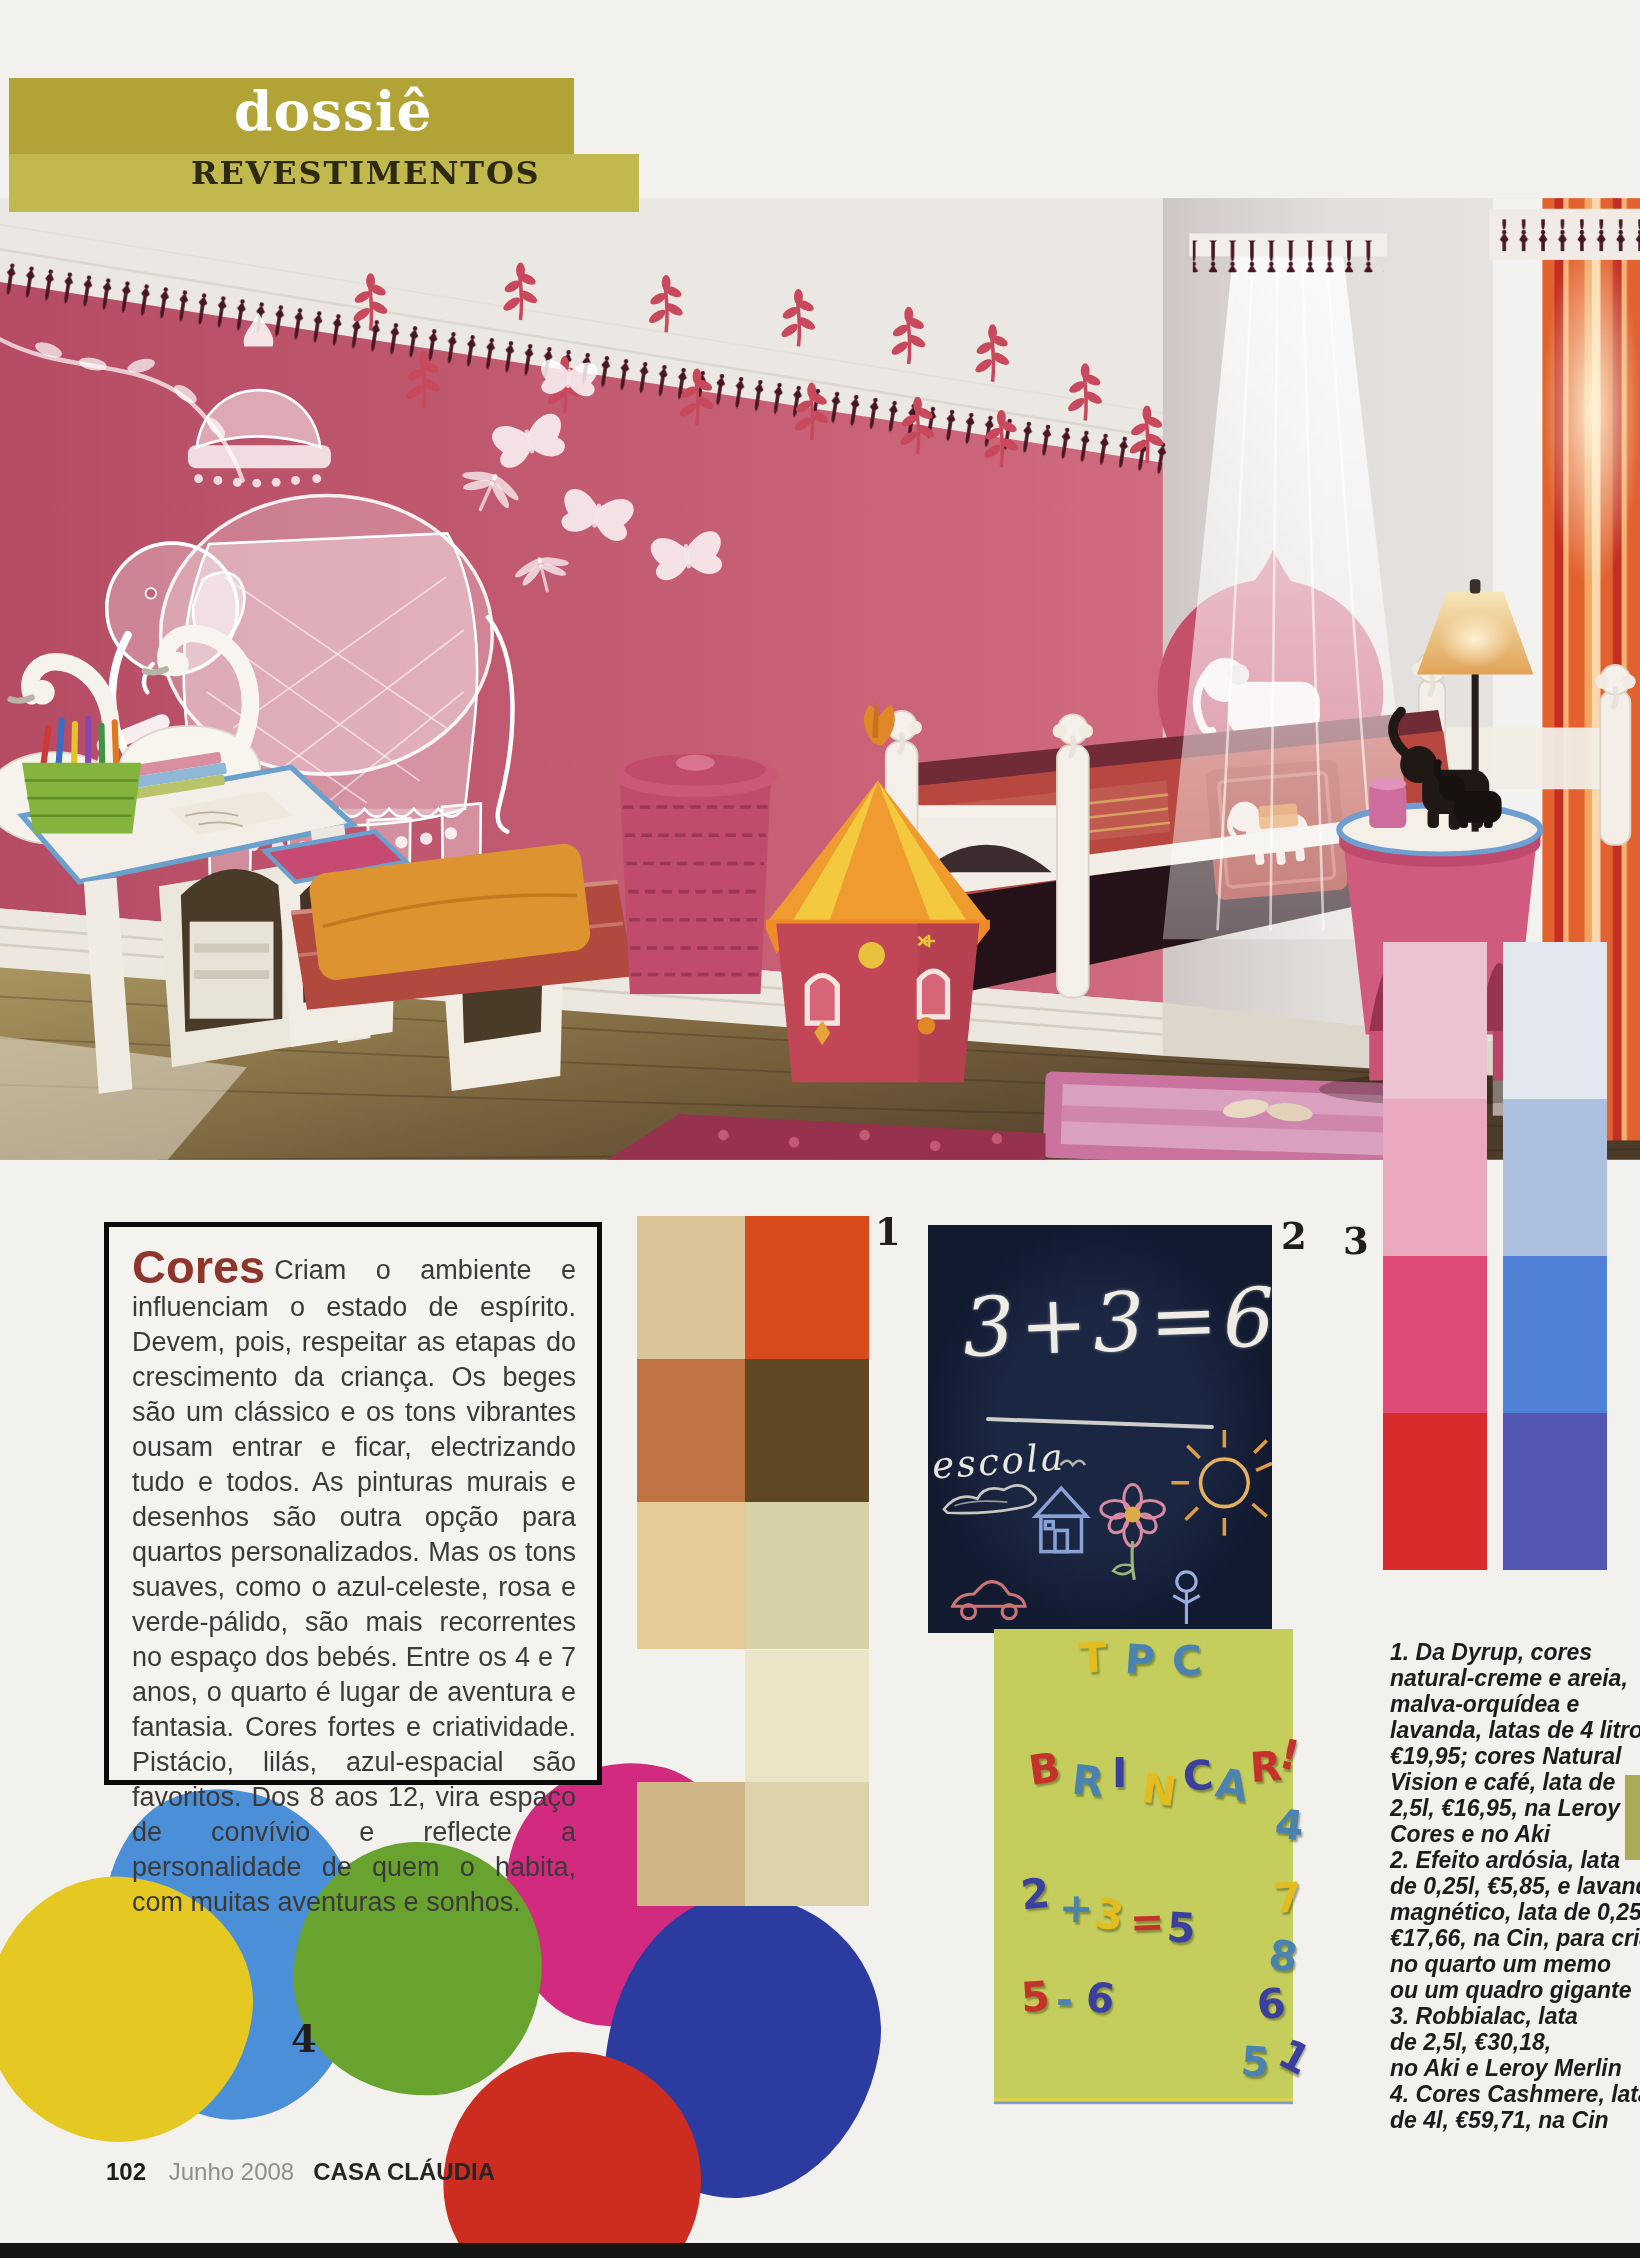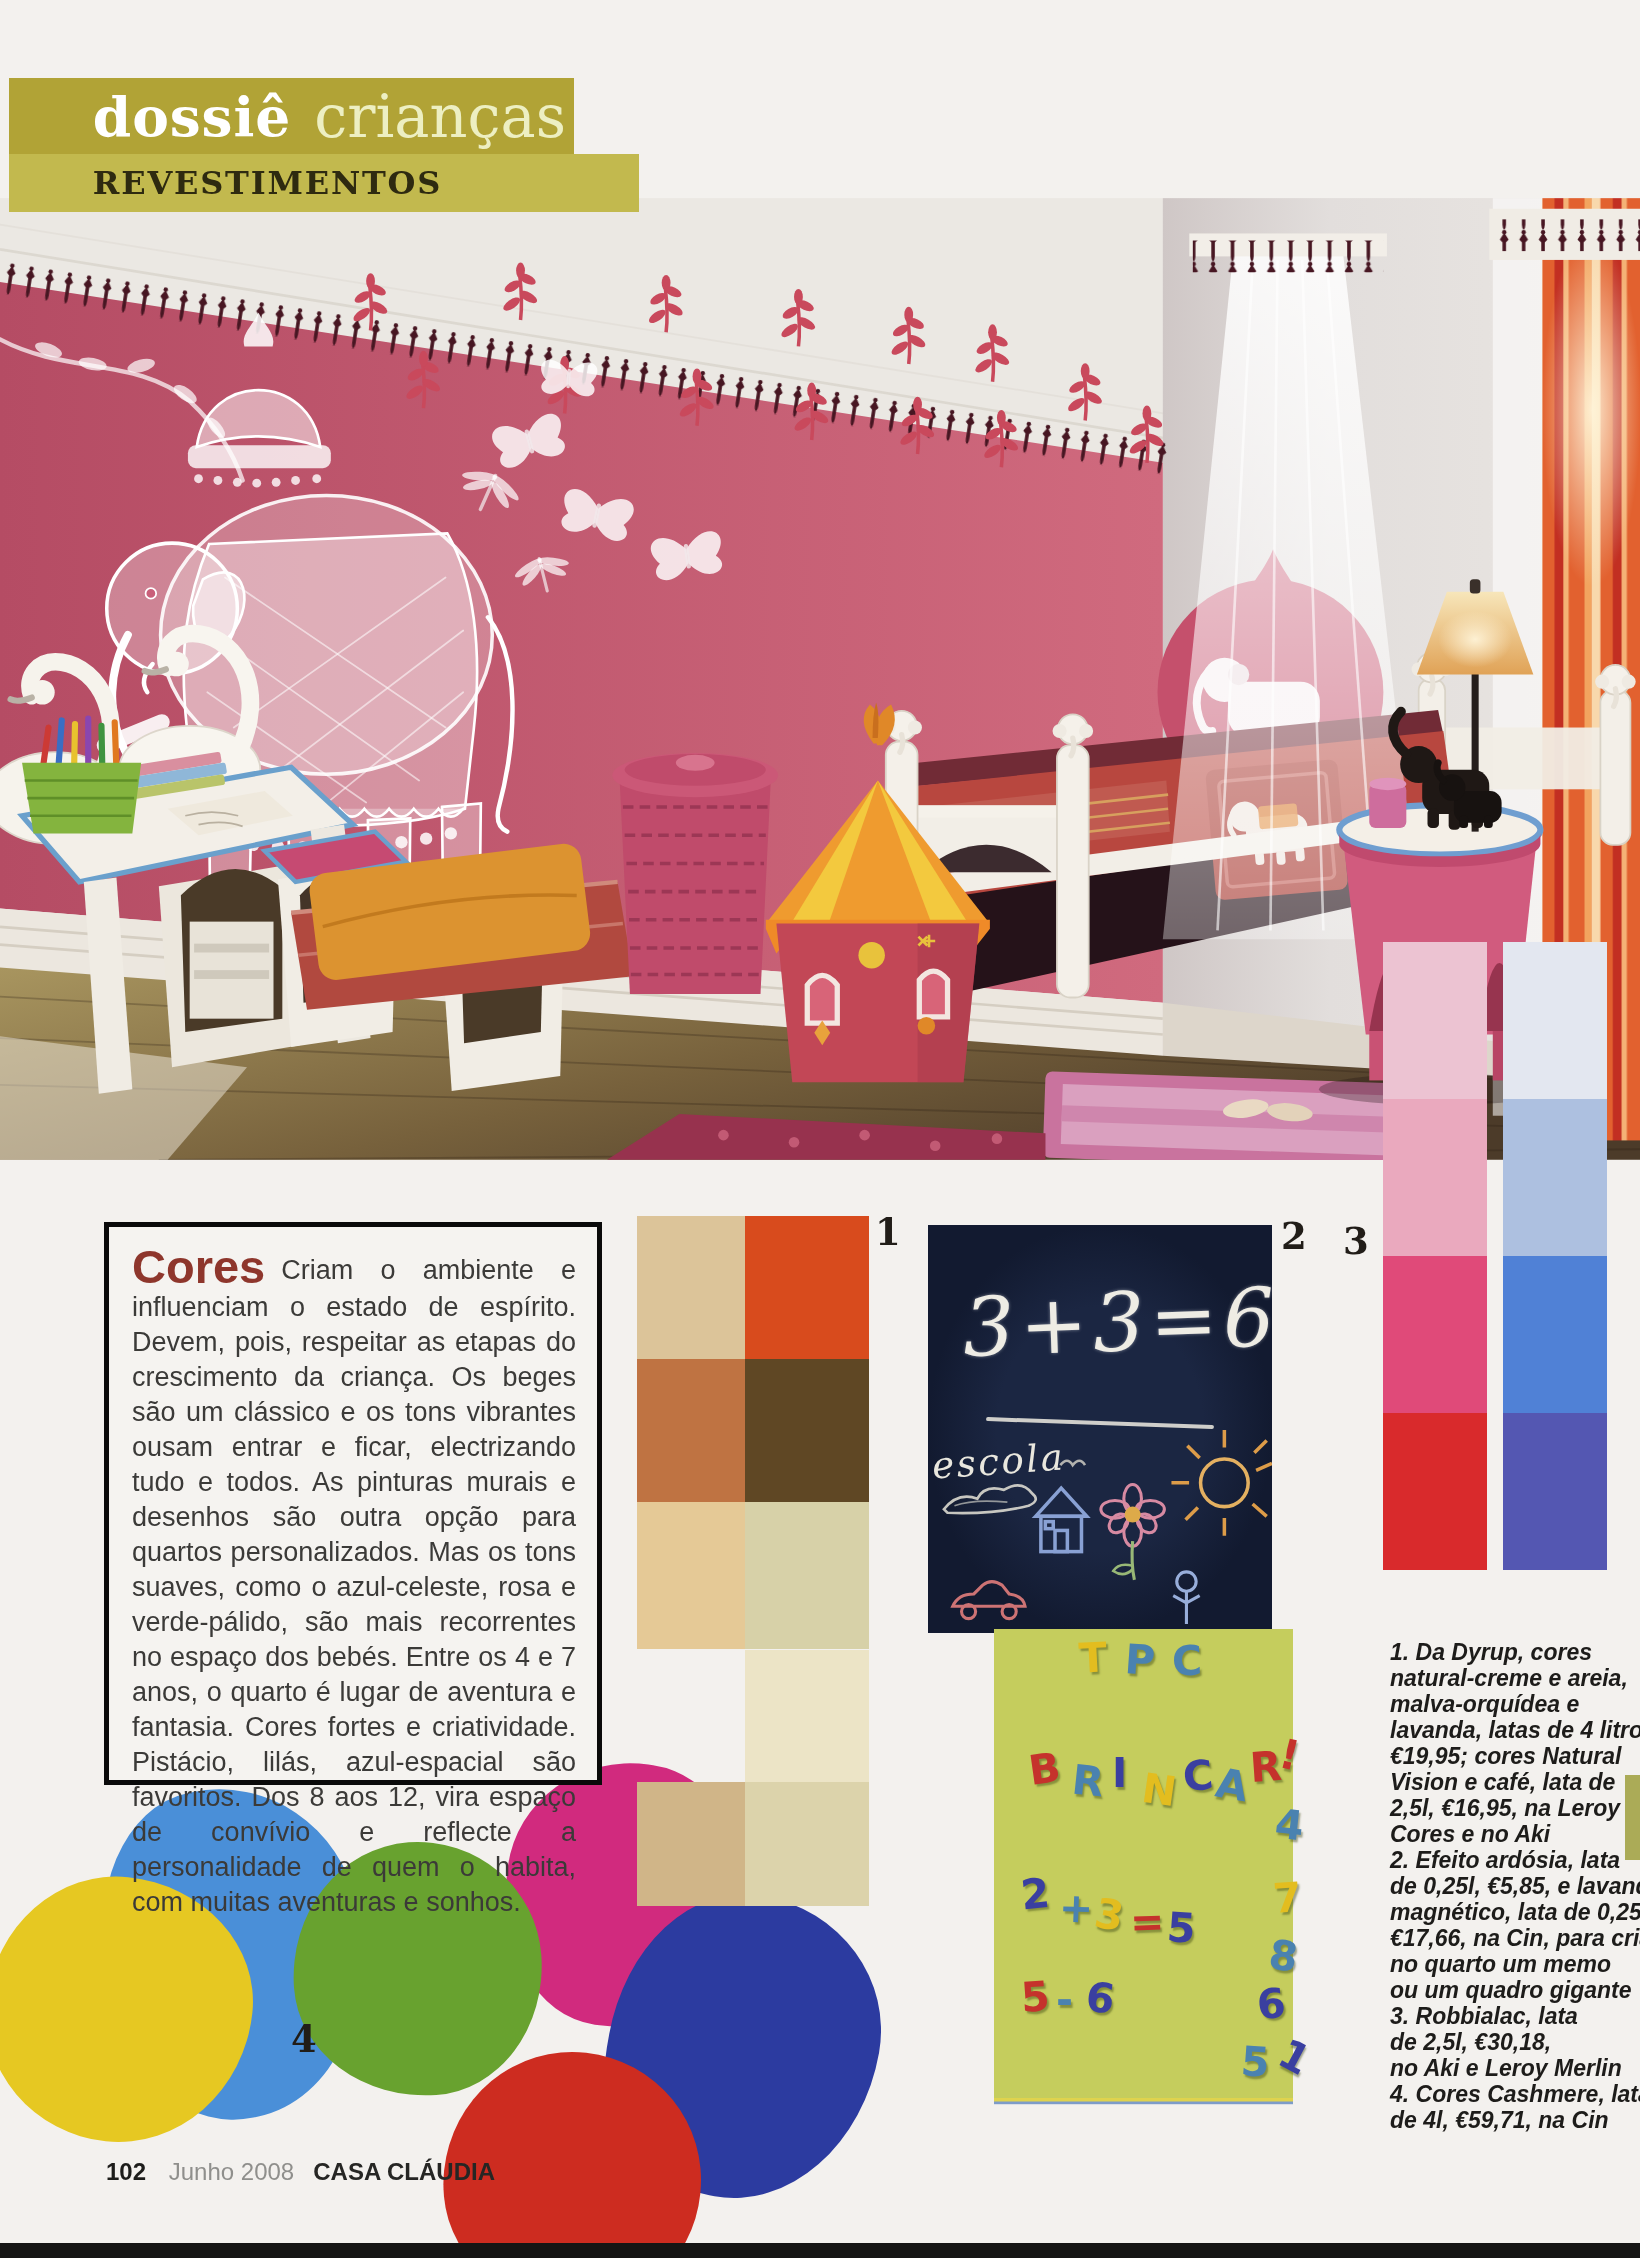--- a/index.html
+++ b/index.html
@@ -1,30 +1,30 @@
 <!DOCTYPE html>
 <html style="font-size:14px"><head>
 <meta charset="utf-8">
 <style>
   html,body{margin:0;padding:0;background:#888;}
   #page{position:relative;width:1641px;height:2258px;background:#f3f1ee;overflow:hidden;
         font-family:"Liberation Sans", sans-serif;}
-  .abs{position:absolute;}
+  .abs{position:absolute;flex-direction:column;}
   
   #band-main{left:8.8px;top:78px;width:565px;height:76px;display:flex;align-items:center;}
   #band-main .t1{font-family:"DejaVu Serif",serif;font-weight:bold;font-size:55px;color:#ffffff;margin-left:84px;letter-spacing:0.9px;}
   #band-main .t2{font-family:"DejaVu Serif",serif;font-size:59px;color:#edefc2;margin-left:23px;}
   #band-sub{left:8.8px;top:154px;width:630px;height:58px;display:flex;align-items:center;}
   #band-sub .t3{font-family:"DejaVu Serif",serif;font-weight:bold;font-size:32px;color:#2e2a10;margin-left:84px;letter-spacing:1.8px;}
   
   #photo{left:0;top:198px;width:1641px;height:962px;}
   #photo-caption{left:1225px;top:362px;width:371px;font-size:24px;line-height:29px;font-weight:bold;color:#2b2521;z-index:30;}
   
   #cores-box{left:104px;top:1222px;width:498px;height:563px;border:5.3px solid #0a0a0a;background:#f5f3f0;box-sizing:border-box;padding:16px 21px 8.8px 23px;z-index:40;}
-  #cores-box .title{font-size:47px;font-weight:bold;color:#8e362c;letter-spacing:0px;line-height:1;vertical-align:-4.4px;margin-right:16px;}
+  #cores-box .title{font-size:47px;font-weight:bold;color:#8e362c;letter-spacing:0px;line-height:1;vertical-align:-4.4px;margin-right:9px;}
   #cores-box p{margin:0;font-size:27px;line-height:35px;color:#3b3a38;text-align:justify;}
   
   .cell{position:absolute;}
   
   .numlab{position:absolute;font-family:"DejaVu Serif",serif;font-weight:bold;font-size:37px;color:#211d18;z-index:45;}
   
   #chalk{left:928px;top:1225px;width:344px;height:408px;z-index:20;}
   #chalk .eq{position:absolute;left:35px;top:51px;width:291px;font-family:"DejaVu Serif",serif;font-style:italic;font-size:81px;color:#eeece4;letter-spacing:5.3px;transform:rotate(-2deg);text-shadow:0 0 3.5px rgba(255,255,255,.45);}
   #chalk .uline{position:absolute;left:58px;top:196px;width:228px;height:4.4px;background:rgba(238,236,226,.85);transform:rotate(2deg);border-radius:2.6px;}
   #chalk .escola{position:absolute;left:3.5px;top:215px;font-family:"DejaVu Serif",serif;font-style:italic;font-size:37px;color:#e9e7de;transform:rotate(-4deg);letter-spacing:2.6px;}

